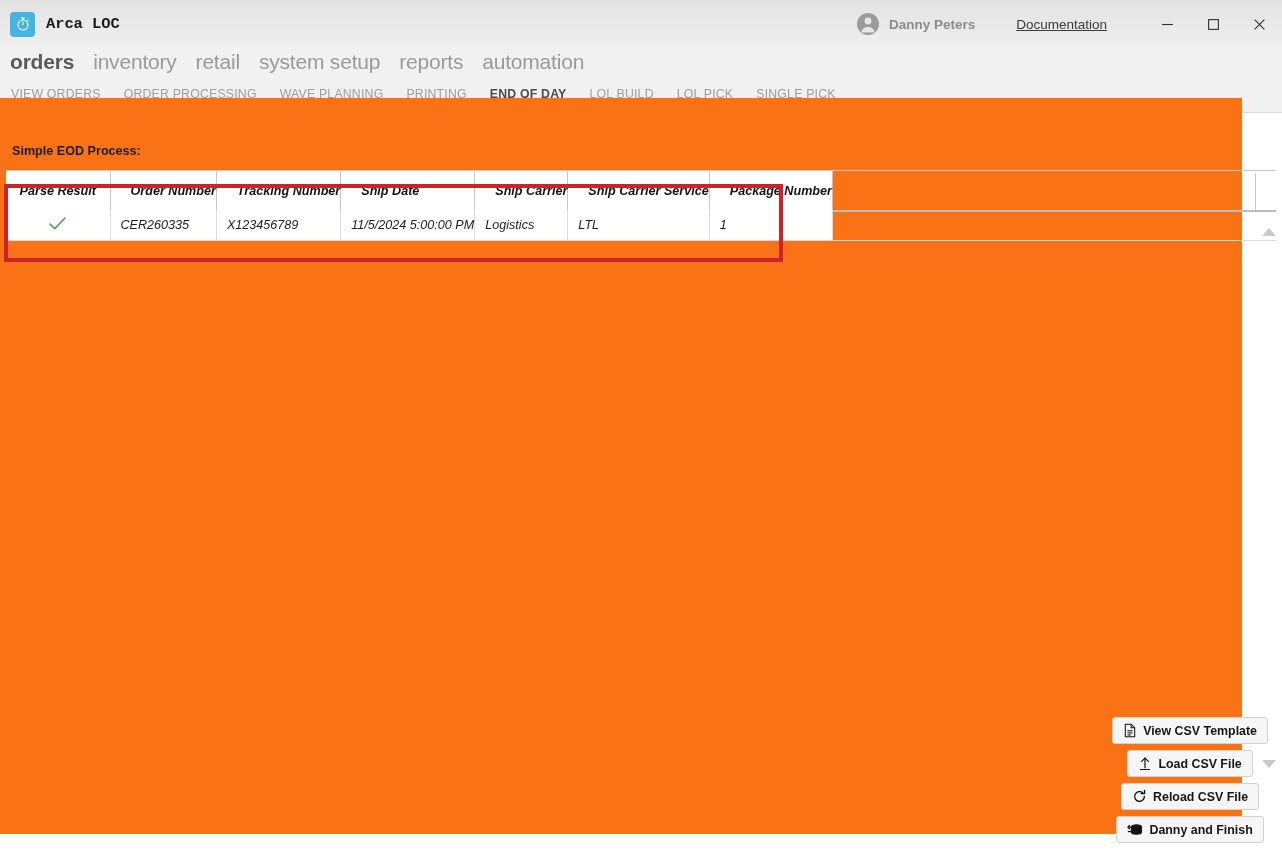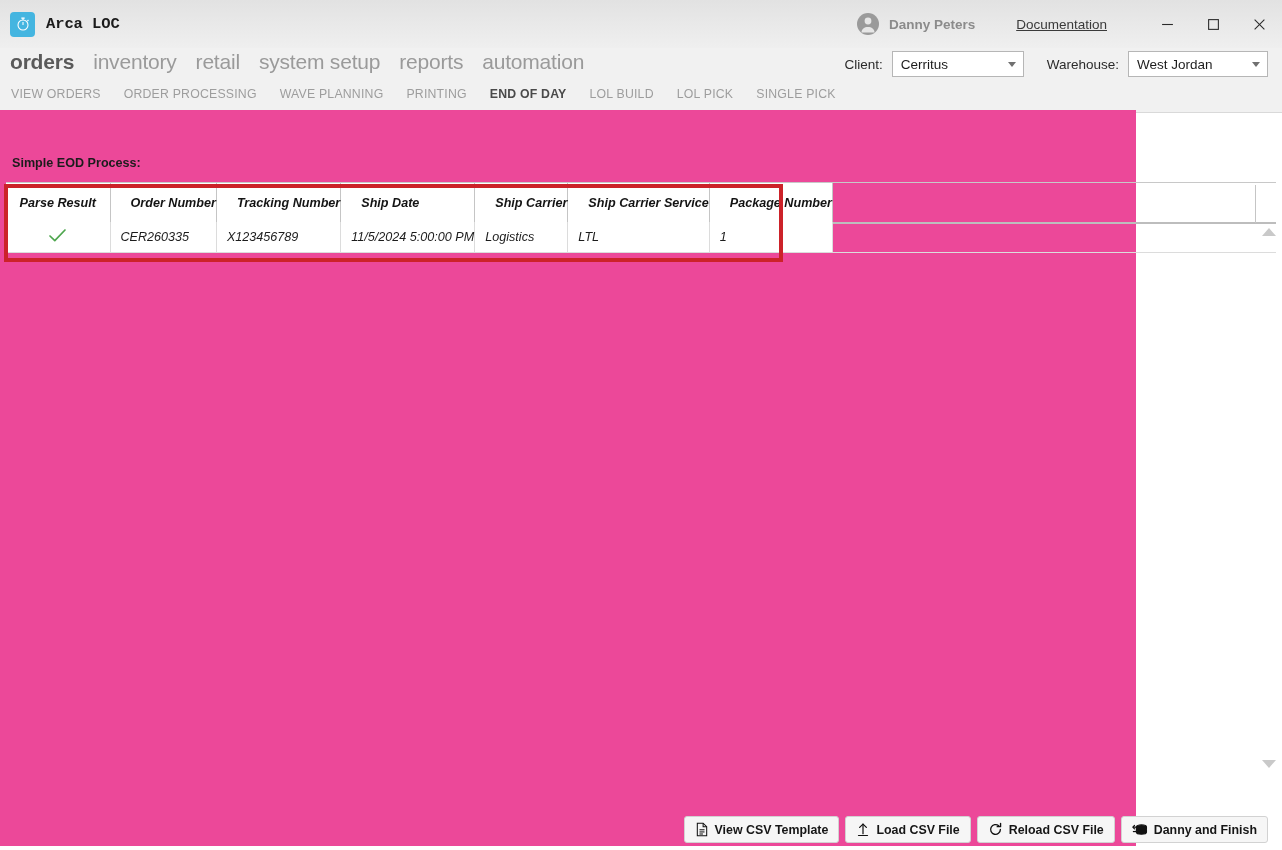--- a/index.html
+++ b/index.html
@@ -158,24 +158,24 @@
     border-right: 4.5px solid transparent;
     border-top: 5px solid #707070;
   }
   #client-select { width: 132px; }
   #warehouse-select { width: 140px; }
   .sel-gap { width: 23px; }
 
   
   .content {
     position: absolute;
-    left: 0; top: 110px;
-    width: 1136px;
+    left: 0; top: 98px;
+    width: 1242px;
     height: 736px;
-    background: #ec4899;
+    background: #f97316;
   }
 
   .section-label {
     position: absolute;
     left: 12px; top: 46px;
     font-size: 12.6px;
     font-weight: bold;
     color: #1c1c1c;
   }
 
@@ -283,20 +283,21 @@
     border-top: 8px solid #c9c9c9;
   }
 
   
   .footer {
     position: absolute;
     right: 14px; bottom: 7px;
     display: flex;
     align-items: center;
     gap: 6px;
+    flex-direction: column;
   }
   .fbtn {
     height: 27px;
     background: #f6f6f6;
     border: 1px solid #d2d2d2;
     border-radius: 3px;
     display: flex;
     align-items: center;
     gap: 6px;
     padding: 0 10px;
@@ -373,33 +374,20 @@
     <span class="subnav-item">VIEW ORDERS</span>
     <span class="subnav-item">ORDER PROCESSING</span>
     <span class="subnav-item">WAVE PLANNING</span>
     <span class="subnav-item">PRINTING</span>
     <span class="subnav-item active">END OF DAY</span>
     <span class="subnav-item">LOL BUILD</span>
     <span class="subnav-item">LOL PICK</span>
     <span class="subnav-item">SINGLE PICK</span>
   </div>
 
-  <div class="selectors">
-    <span class="sel-label">Client:</span>
-    <div class="sel-box" id="client-select">
-      <span class="sel-value">Cerritus</span>
-      <span class="sel-arrow"></span>
-    </div>
-    <span class="sel-gap"></span>
-    <span class="sel-label">Warehouse:</span>
-    <div class="sel-box" id="warehouse-select">
-      <span class="sel-value">West Jordan</span>
-      <span class="sel-arrow"></span>
-    </div>
-  </div>
 </div>
 
 <div class="content">
 
   <div class="section-label">Simple EOD Process:</div>
 
   <div class="grid-wrap">
     <div class="grid-topline"></div>
     <div class="grid-headline"></div>
     <div class="grid-rowline"></div>

